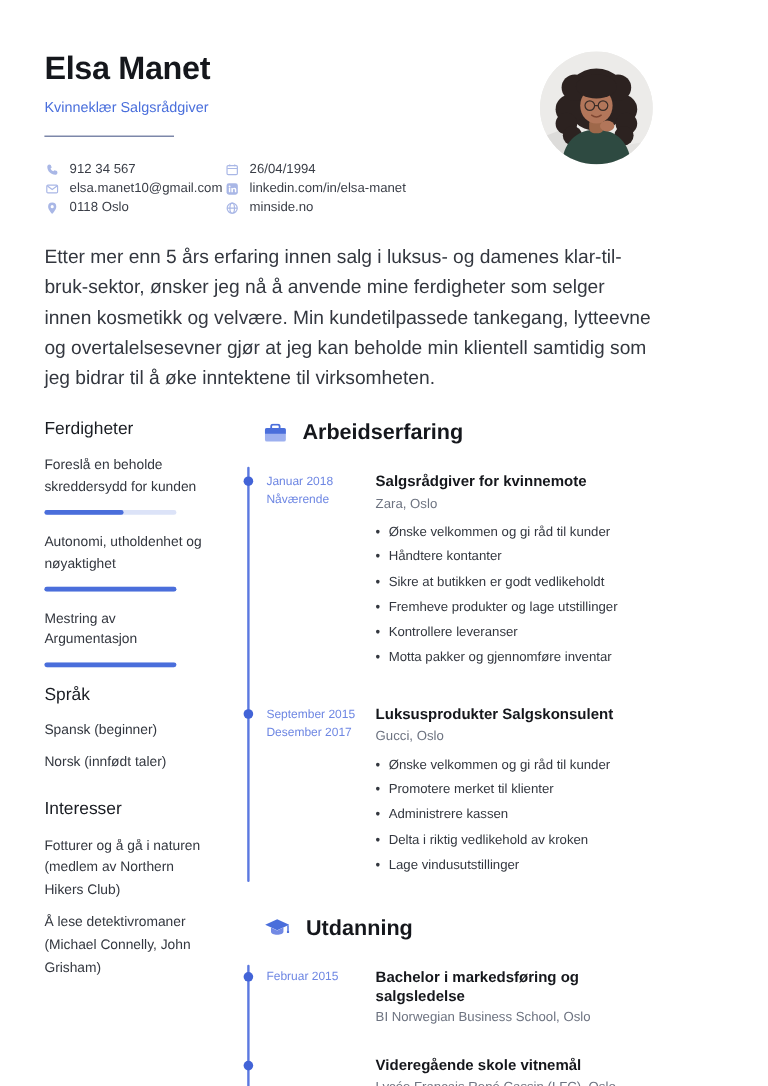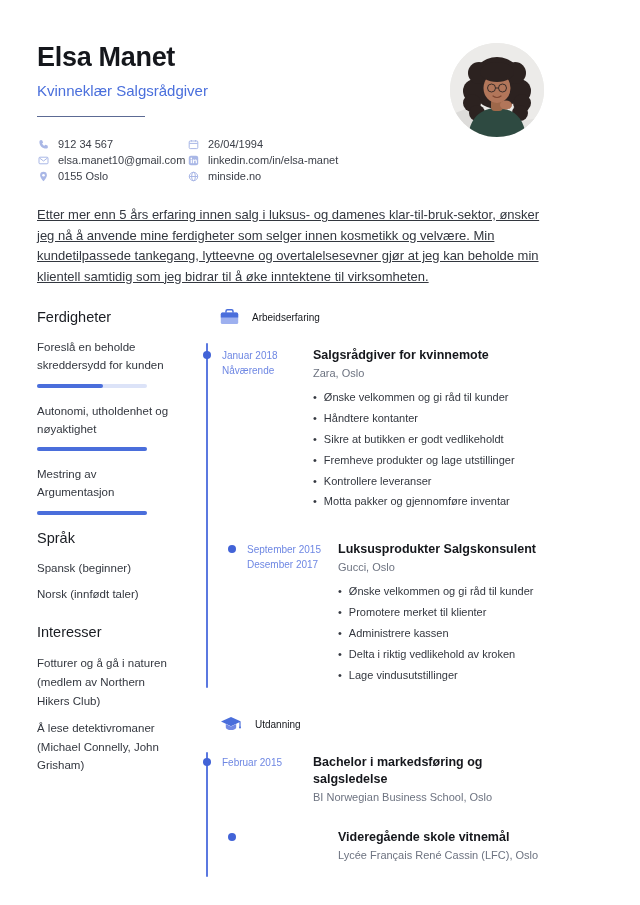--- a/index.html
+++ b/index.html
@@ -3,64 +3,64 @@
 <meta charset="utf-8">
 <style>
   * { margin:0; padding:0; box-sizing:border-box; }
   html,body { background:#fff; }
   body { font-family:"Liberation Sans", sans-serif; }
   .page { position:relative; width:581px; height:905px; background:#ffffff; padding:42px 37px 0 37px; color:#32363f; overflow:hidden; }
 
   
   .header { position:relative; }
   .person-name { font-size:27px; font-weight:700; color:#15171c; letter-spacing:-0.3px; }
-  .job-title { font-size:15px; color:#4a6fdc; margin-top:9px; font-weight:400; }
+  .job-title { font-size:12px; color:#4a6fdc; margin-top:9px; font-weight:400; }
   .header-divider { width:108px; height:1px; background:#5c6a94; margin-top:17px; }
   .photo { position:absolute; top:1px; right:0; width:94px; height:94px; border-radius:50%; overflow:hidden; background:#ecebe9; }
 
   
   .contact { display:flex; margin-top:19px; }
   .contact-col { width:150px; }
   .contact-col + .contact-col { width:auto; }
   .contact-row { display:flex; align-items:center; height:16px; font-size:11px; color:#3a3e47; }
   .contact-row .cicon { width:12px; height:12px; margin-right:9px; flex-shrink:0; display:flex; align-items:center; justify-content:center; }
   .contact-row a { color:#3a3e47; text-decoration:none; }
 
   
-  .summary { margin-top:21px; font-size:13px; line-height:1.58; color:#33373f;text-decoration:underline; }
+  .summary { margin-top:21px; font-size:16px; line-height:1.58; color:#33373f; }
 
   
   .body { display:flex; margin-top:22px; }
   .sidebar { width:133px; flex-shrink:0; }
   .main { flex:1; margin-left:30px; min-width:0; }
 
   
   .side-title { font-size:14.5px; font-weight:400; color:#191c22; margin-bottom:14px; }
   .skill { margin-bottom:15px; }
   .skill-label { font-size:11.5px; line-height:1.55; color:#33373f; }
   .skill-bar { width:110px; height:4px; background:#dce3f8; border-radius:2px; margin-top:9px; }
   .skill-fill { height:100%; background:#4a6edb; border-radius:2px; }
   .side-section-lang { margin-top:13px; }
   .side-section-int { margin-top:22px; }
   .lang-item { font-size:11.5px; color:#33373f; margin-bottom:9px; line-height:1.45; }
   .interest-item { font-size:11.5px; color:#33373f; margin-bottom:9px; line-height:1.62; }
 
   
   .section-header { display:flex; align-items:center; margin-left:20px; margin-bottom:22px; }
   .section-header .sicon { margin-right:13px; display:flex; }
-  .section-title { font-size:10px; font-weight:400; color:#15171c; }
+  .section-title { font-size:18px; font-weight:700; color:#15171c; }
   .edu-section { margin-top:28px; }
 
   .timeline { position:relative; padding-left:22px; }
   .tl-line { position:absolute; left:6px; width:2px; background:#5b78e0; border-radius:1px; }
   .exp-line { top:-4px; bottom:0px; }
   .edu-line { top:-2px; bottom:-16px; }
 
   .entry { display:flex; position:relative; margin-bottom:26px; }
-  .entry:last-child { margin-bottom:0;margin-left:25px; }
+  .entry:last-child { margin-bottom:0; }
   .entry-dot { position:absolute; left:-19px; top:4px; width:8px; height:8px; border-radius:50%; background:#4263d7; }
   .entry-dates { width:82px; flex-shrink:0; margin-right:9px; font-size:10px; color:#6e87e3; line-height:15px; padding-top:1px; }
   .entry-content { flex:1; min-width:0; }
   .entry-role { font-size:12.5px; font-weight:700; color:#15171c; line-height:1.3; }
   .entry-company { font-size:11px; color:#6d7380; margin-top:4px; }
   .entry-bullets { margin-top:11px; list-style:none; }
   .entry-bullets li { display:flex; font-size:11px; color:#33373f; margin-bottom:6.5px; line-height:1.3; }
   .entry-bullets .blt { margin-right:7px; color:#33373f; }
 </style>
 </head>
@@ -126,21 +126,21 @@
         </span>
         <a href="#">elsa.manet10@gmail.com</a>
       </div>
       <div class="contact-row">
         <span class="cicon">
           <svg width="11" height="11" viewBox="0 0 11 11">
               <path d="M5.5 0.8 a3.4 3.4 0 0 1 3.4 3.4 c0 2.5-3.4 6-3.4 6 s-3.4-3.5-3.4-6 A3.4 3.4 0 0 1 5.5 0.8z" fill="#a9b7e6"></path>
               <circle cx="5.5" cy="4.2" r="1.3" fill="#ffffff"></circle>
             </svg>
         </span>
-        <span>0155 Oslo</span>
+        <span>0118 Oslo</span>
       </div>
     </div>
     <div class="contact-col">
       <div class="contact-row">
         <span class="cicon">
           <svg width="11" height="11" viewBox="0 0 11 11">
               <rect x="1.2" y="2" width="8.6" height="7.6" rx="1" fill="none" stroke="#a9b7e6" stroke-width="1"></rect>
               <line x1="1.4" y1="4.4" x2="9.6" y2="4.4" stroke="#a9b7e6" stroke-width="1"></line>
               <line x1="3.4" y1="1" x2="3.4" y2="2.6" stroke="#a9b7e6" stroke-width="1"></line>
               <line x1="7.6" y1="1" x2="7.6" y2="2.6" stroke="#a9b7e6" stroke-width="1"></line>

